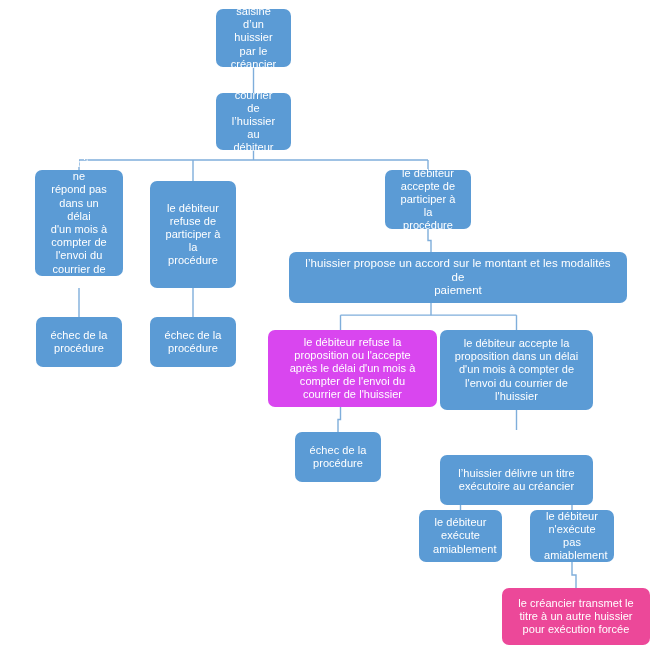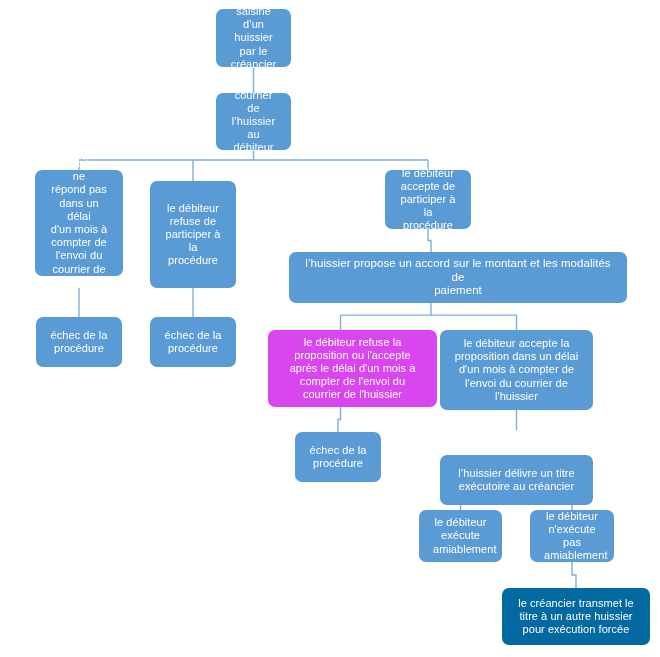--- a/index.html
+++ b/index.html
@@ -146,20 +146,20 @@
       <div class="node" style="left: 419px; top: 510px; width: 83px; height: 52px; background: rgb(91, 155, 213); color: rgb(255, 255, 255);">
         <span class="node-text">le débiteur
 exécute
 amiablement</span>
       </div>
       <div class="node" style="left: 530px; top: 510px; width: 84px; height: 52px; background: rgb(91, 155, 213); color: rgb(255, 255, 255);">
         <span class="node-text">le débiteur
 n'exécute pas
 amiablement</span>
       </div>
-      <div class="node" style="left: 502px; top: 588px; width: 148px; height: 57px; background: #0369a1; color: rgb(255, 255, 255);">
+      <div class="node" style="left: 502px; top: 588px; width: 148px; height: 57px; background: #ec4899; color: rgb(255, 255, 255);">
         <span class="node-text">le créancier transmet le
 titre à un autre huissier
 pour exécution forcée</span>
       </div>
     </div>
 
 </div>
 
 </body></html>

